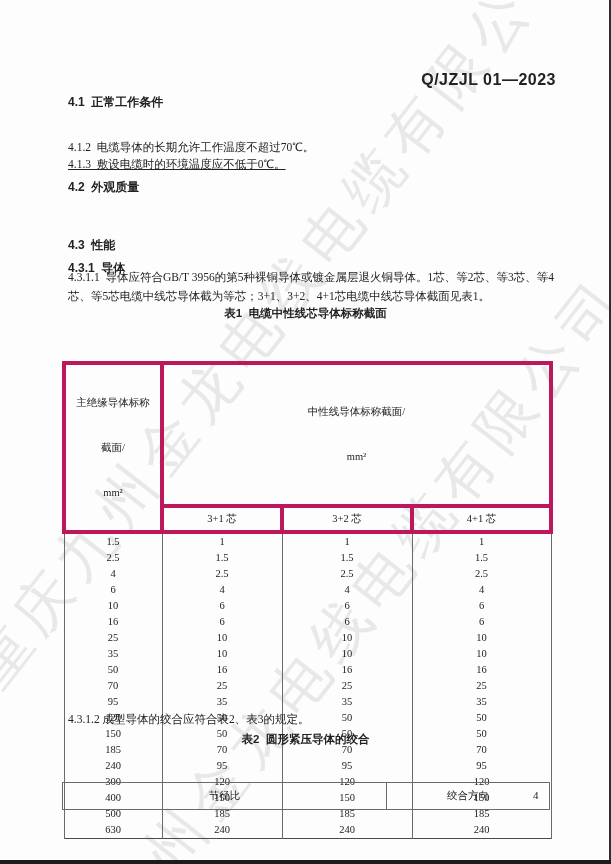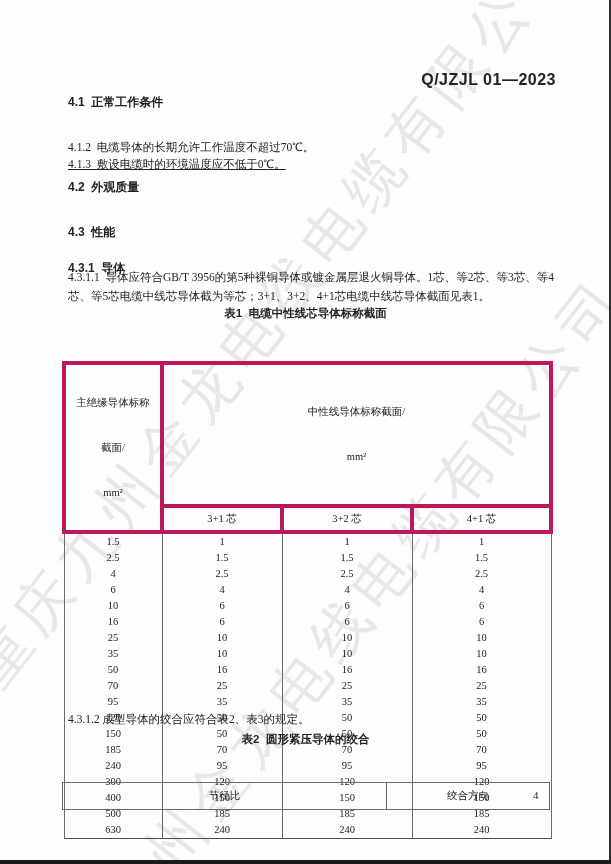--- a/index.html
+++ b/index.html
@@ -32,21 +32,21 @@
     left:68px; font-family:"Liberation Sans", sans-serif;
     font-weight:bold; font-size:12px;
   }
   .body-text { left:68px; font-size:11.5px; line-height:18.5px; }
   .h41  { top:94px; }
   .p411 { top:120px; }
   .p412 { top:138px; }
   .p413 { top:155px;text-decoration:underline; }
   .h42  { top:179px; }
   .p42  { left:97px; top:202px; }
-  .h43  { top:224px; }
+  .h43  { top:237px; }
   .h431 { top:260px; }
   .p4311{ top:268px; width:488px; }
   .p4312{ top:710px; }
   .caption {
     left:62px; width:487px; text-align:center;
     font-family:"Liberation Sans", sans-serif;
     font-weight:bold; font-size:11.5px;
   }
   .cap1 { top:306px; }
   .cap2 { top:732px; }

